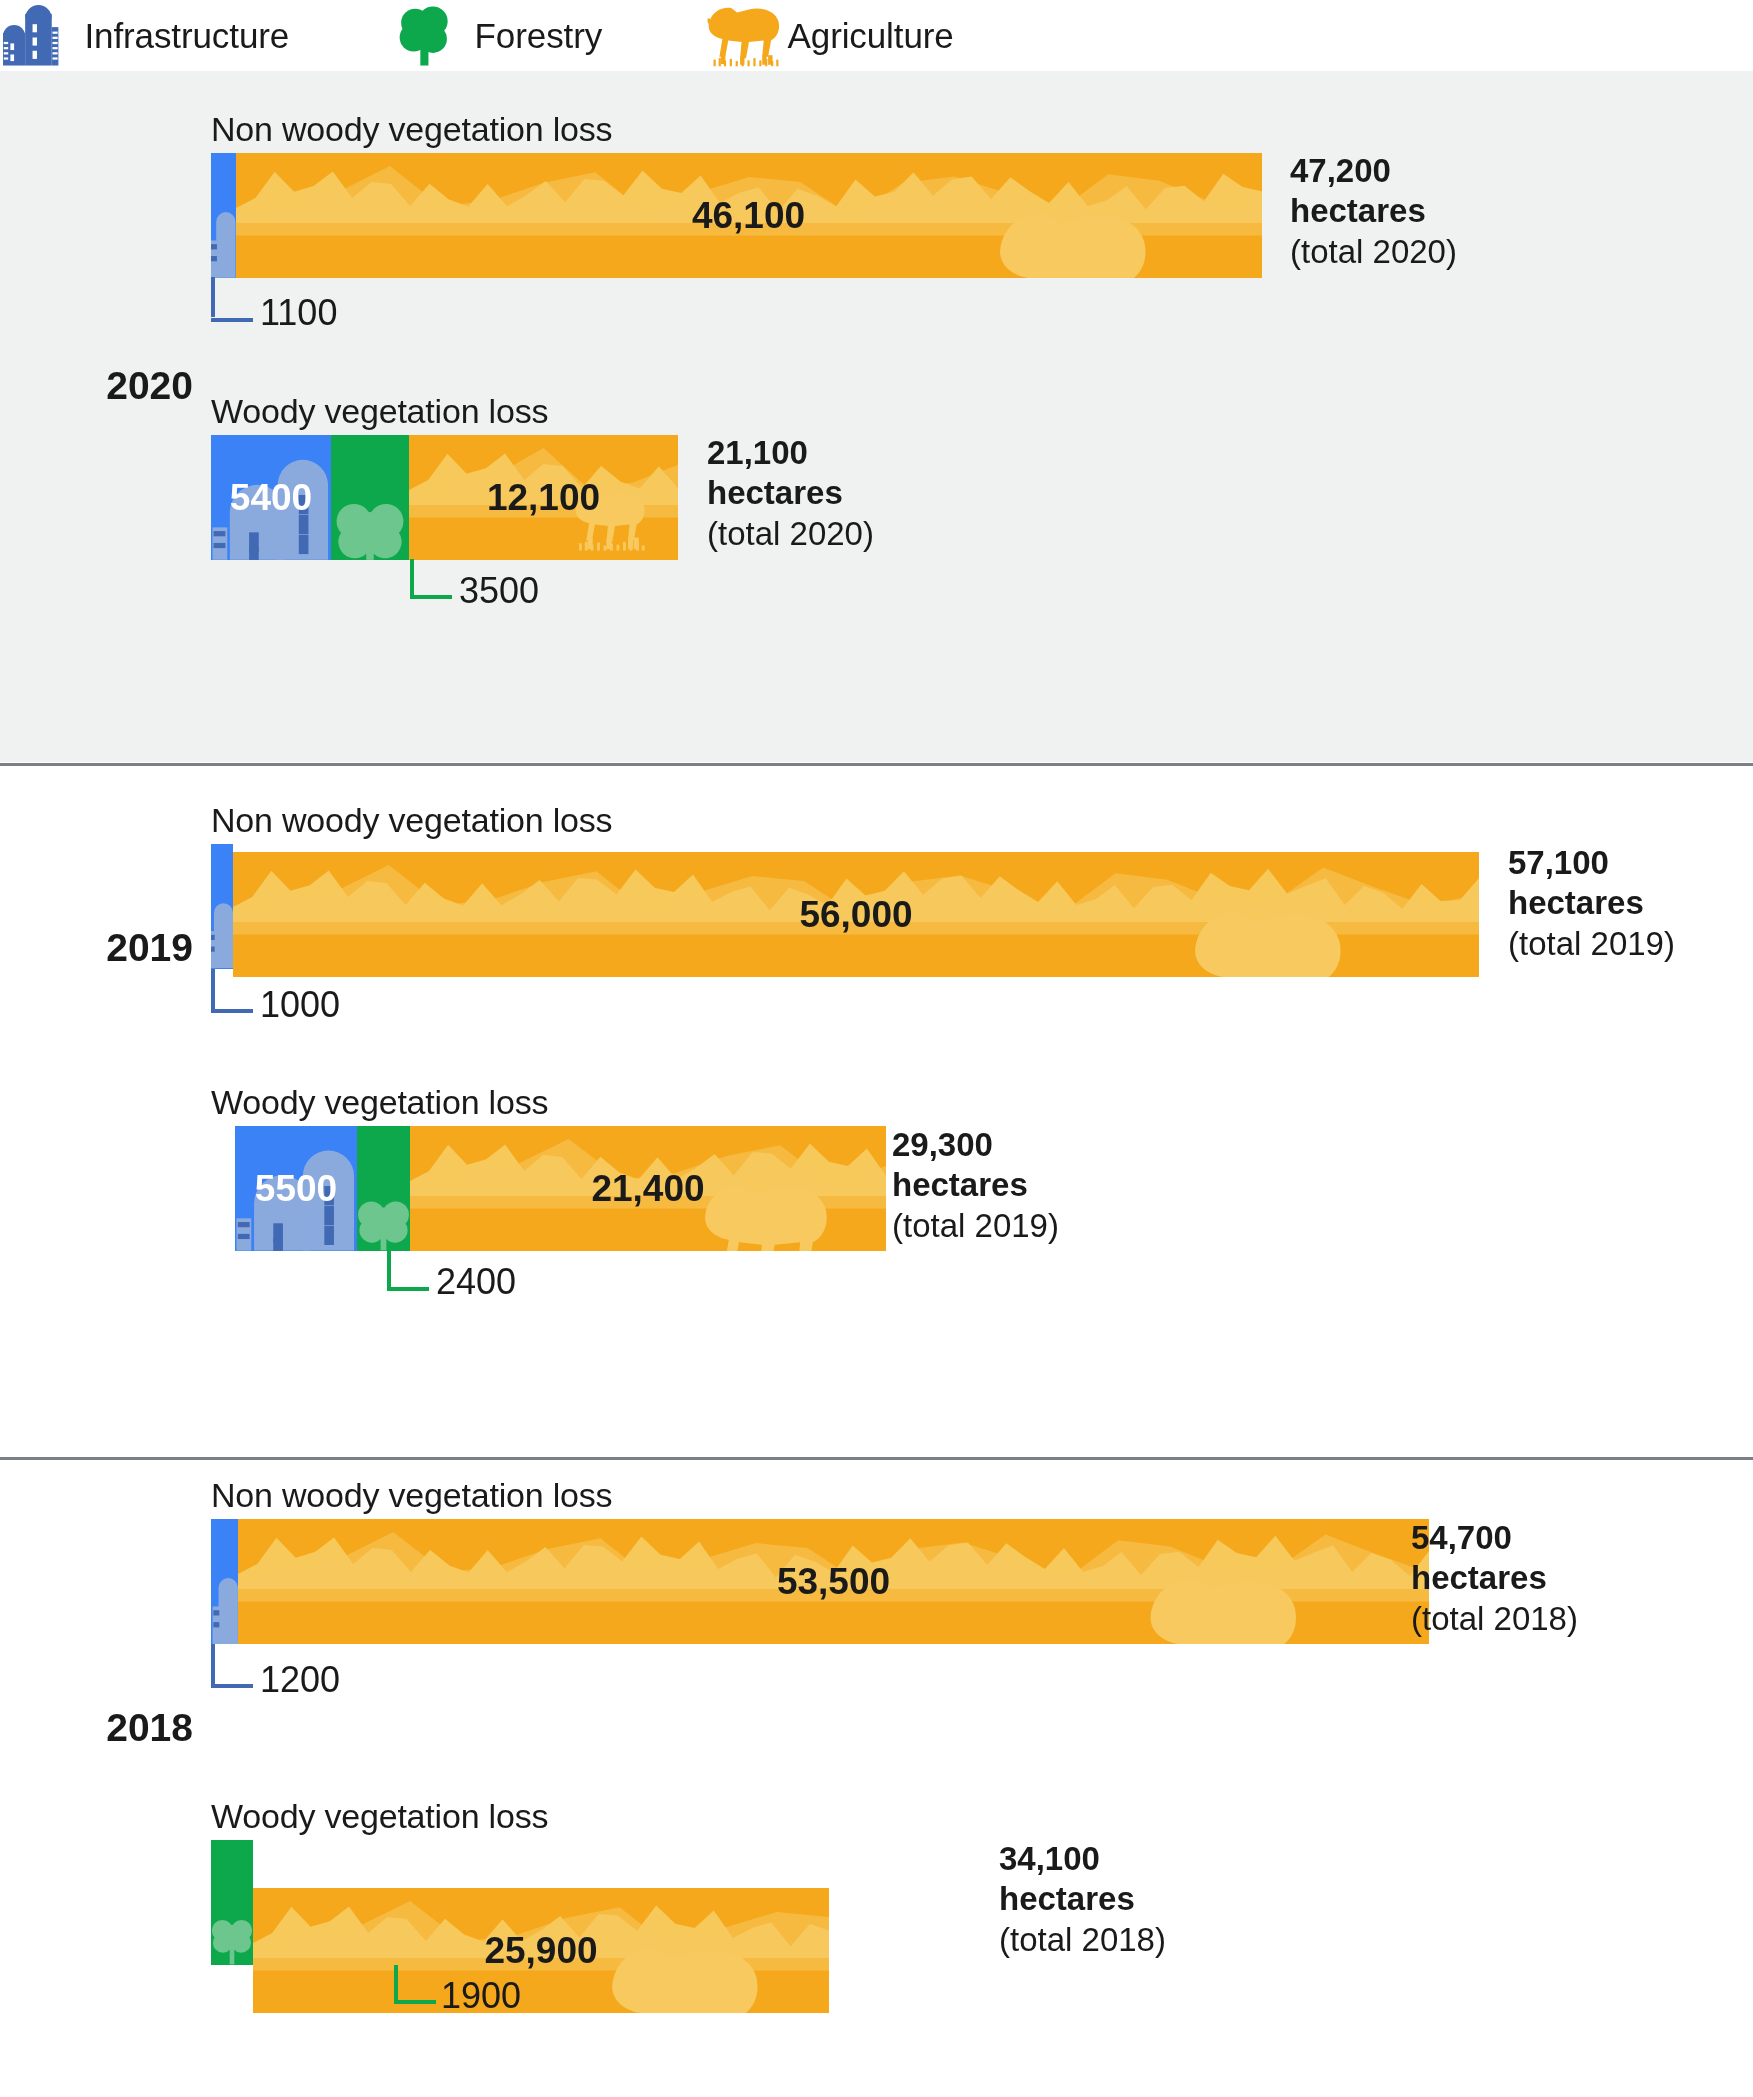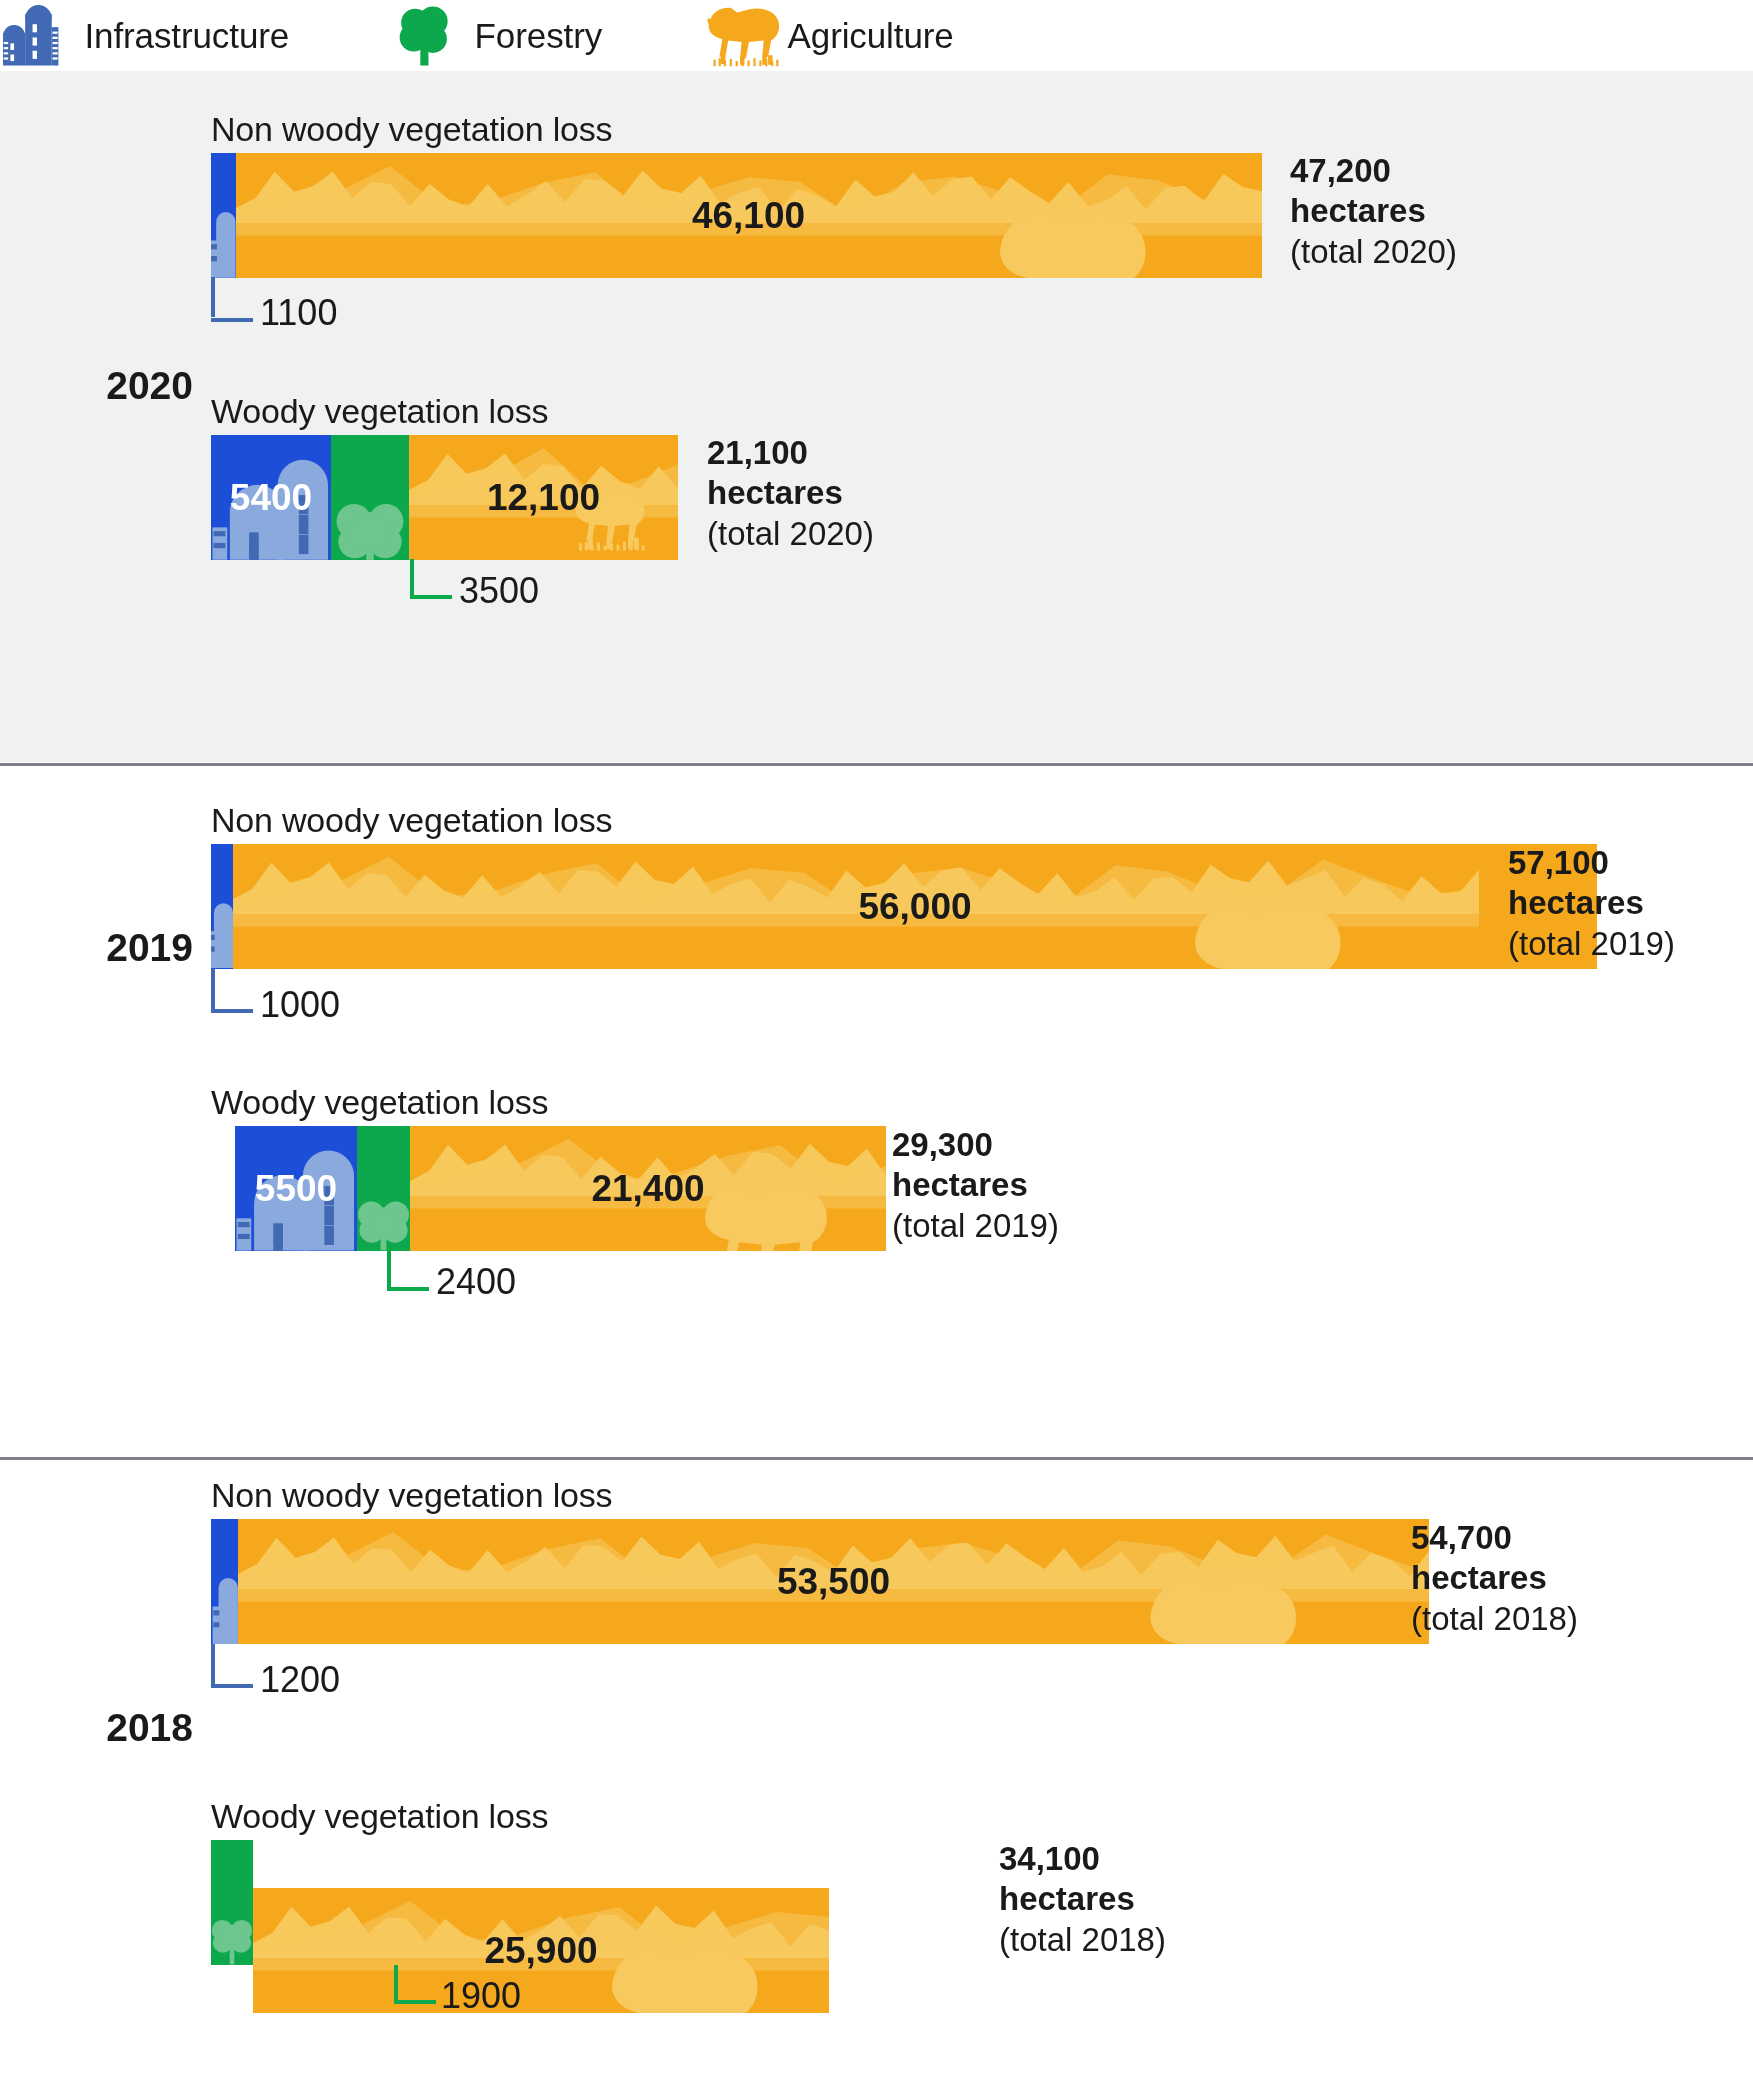--- a/index.html
+++ b/index.html
@@ -44,21 +44,21 @@
   .group-title {
     position: absolute; left: 0; top: 0;
     font-size: 34px; color: #1a1a1a; white-space: nowrap;
     letter-spacing: -0.2px;
   }
   .bar {
     position: absolute; left: 0;
     display: flex; overflow: visible;
   }
   .seg { position: relative; height: 100%; overflow: hidden; }
-  .seg.infra { background: #1d4ed8; }
+  .seg.infra { background: #3b82f6; }
   .seg.forest { background: #0da84c; }
   .seg.agri { background: #f5a81c; }
 
   .seg-value {
     position: absolute; top: 50%; left: 50%;
     transform: translate(-50%, -50%);
     font-size: 37px; font-weight: bold; white-space: nowrap;
     z-index: 5;
   }
   .seg-value.on-blue { color: #ffffff; }
@@ -307,21 +307,21 @@
         <div class="seg infra" style="width: 22px;">
           <svg width="22" height="125" viewBox="0 0 30 168">
             <path d="M4 168 L4 92.4 a13 13 0 0 1 26 0 L30 168 Z" fill="#8aaade"></path>
             <rect x="-4" y="117.6" width="10" height="50.4" fill="#8aaade"></rect>
             <g fill="#4169b4">
               <rect x="-3" y="122.64" width="8" height="7"></rect>
               <rect x="-3" y="138.64" width="8" height="7"></rect>
             </g>
           </svg>
         </div>
-        <div class="seg agri" style="width: 1364px;">
+        <div class="seg agri" style="width: 1246px; margin-top: 8px;">
           <svg width="1246" height="125" viewBox="0 0 1680 168">
             <path d="M0 73.92 L25.8 60.4 L51.7 25.0 L77.5 51.9 L103.4 44.4 L129.2 24.7 L155.1 60.3 L180.9 38.9 L206.8 41.6 L232.6 71.2 L258.5 41.2 L284.3 62.3 L310.2 72.0 L336.0 41.7 L361.8 71.5 L387.7 56.6 L413.5 37.5 L439.4 66.3 L465.2 34.8 L491.1 36.8 L516.9 57.2 L542.8 23.4 L568.6 48.0 L594.5 53.6 L620.3 30.1 L646.2 67.0 L672.0 53.5 L697.8 46.1 L723.7 78.6 L749.5 48.1 L775.4 57.1 L801.2 71.9 L827.1 35.4 L852.9 58.5 L878.8 52.1 L904.6 25.8 L930.5 57.5 L956.3 35.3 L982.2 31.3 L1008.0 61.7 L1033.8 32.3 L1059.7 51.4 L1085.5 67.3 L1111.4 39.0 L1137.2 71.1 L1163.1 63.6 L1188.9 44.2 L1214.8 75.6 L1240.6 46.9 L1266.5 44.0 L1292.3 64.8 L1318.2 27.8 L1344.0 45.6 L1369.8 51.2 L1395.7 22.3 L1421.5 56.1 L1447.4 45.4 L1473.2 35.1 L1499.1 71.1 L1524.9 45.6 L1550.8 54.7 L1576.6 76.5 L1602.5 42.9 L1628.3 65.8 L1654.2 64.3 L1680.0 34.9 L1680 94.08000000000001 L0 94.08000000000001 Z" fill="#f7c95e" opacity="0.95"></path>
             <path d="M0 87.36 L70.0 68.7 L140.0 51.9 L210.0 17.2 L280.0 72.0 L350.0 63.6 L420.0 39.7 L490.0 25.7 L560.0 81.4 L630.0 53.2 L700.0 32.2 L770.0 38.9 L840.0 84.6 L910.0 40.3 L980.0 31.3 L1050.0 53.2 L1120.0 80.6 L1190.0 28.3 L1260.0 37.0 L1330.0 65.3 L1400.0 70.3 L1470.0 20.6 L1540.0 47.6 L1610.0 72.1 L1680.0 56.0 L1680 110.88000000000001 L0 110.88000000000001 Z" fill="#f7c95e" opacity="0.55"></path>
             <g transform="translate(1282,73.92) scale(2.0535714285714284)" fill="#f7c95e">
               <path d="M8 24 C12 8 26 2 38 4 L46 10 L62 6 C80 2 98 8 102 22 C105 34 100 44 92 48 L88 70 L80 70 L82 48 L62 50 L58 72 L50 72 L52 50 L34 48 L30 70 L22 70 L26 46 C14 44 5 36 8 24 Z"></path>
               <rect x="24" y="66" width="7" height="16"></rect>
               <rect x="50" y="68" width="7" height="14"></rect>
               <rect x="80" y="66" width="7" height="16"></rect>
               <rect x="88" y="66" width="7" height="16"></rect>
               <g>

